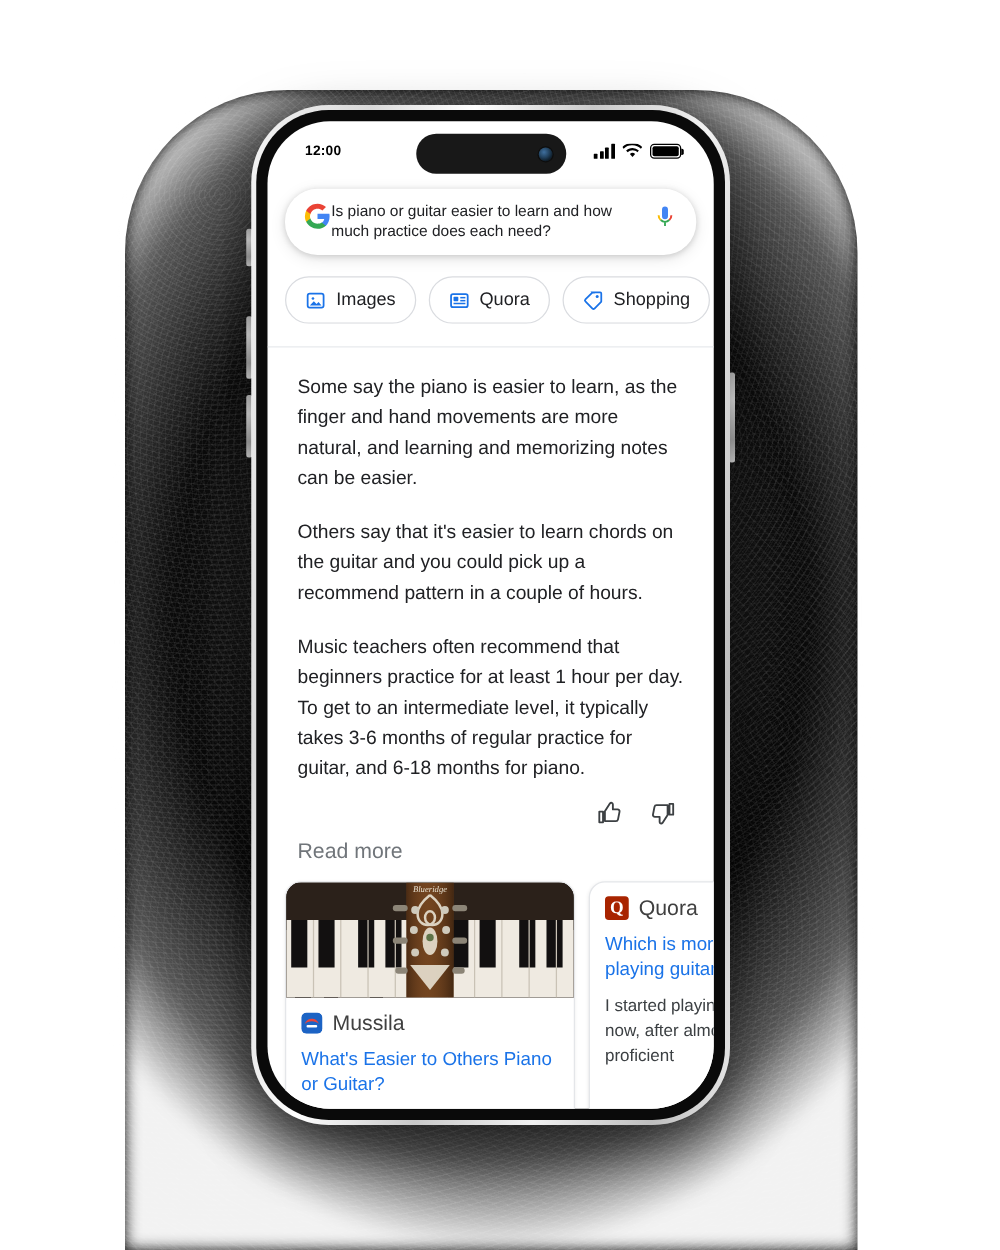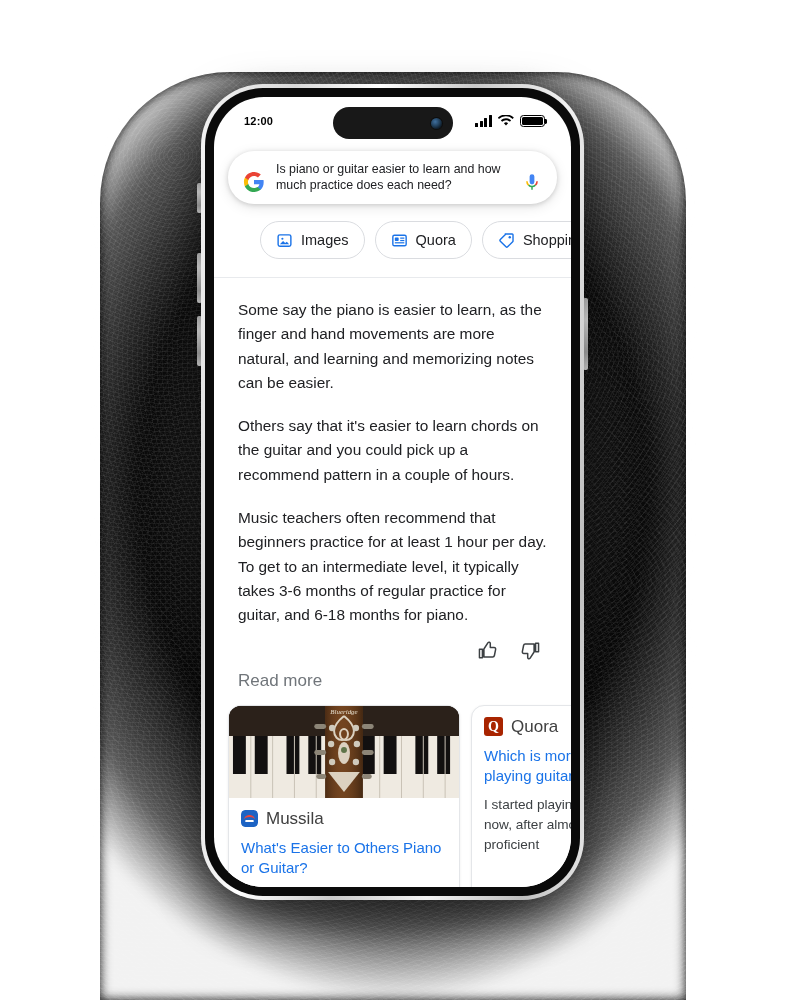--- a/index.html
+++ b/index.html
@@ -114,35 +114,35 @@
   }
   .battery::after{
     content:""; position:absolute; right:-3.4px; top:3.6px;
     width:2px; height:4.6px; background:#000; border-radius:0 1.4px 1.4px 0;
   }
   .battery span { display:block; width:100%; height:100%; background:#000; border-radius:1.6px; }
 
   
   .searchwrap { padding: 6px 14px 0; }
   .searchbar {
-    display: flex; align-items: flex-end; gap: 11px;
+    display: flex; align-items: flex-start; 
     background: #fff; border-radius: 26px;
     box-shadow: 0 1px 5px rgba(0,0,0,.16), 0 3px 13px rgba(0,0,0,.10);
     padding: 11px 14px 11px 15px;
     min-height: 52px;
   }
   .query { flex: 1; font-size: 12.4px; line-height: 15.5px; color: #202124; }
   .mic { width: 22px; height: 22px; flex: none; }
   .glogo { width: 22px; height: 22px; flex: none; }
 
   
   .chips {
     display: flex; gap: 10px;
     padding: 17px 0 0 14px;
-    overflow: hidden; white-space: nowrap; margin-left: 32px;
+    overflow: hidden; white-space: nowrap;
   }
   .chip {
     display: inline-flex; align-items: center; gap: 8px;
     flex: none;
     height: 38px; padding: 0 15px;
     border: 1px solid #dadce0; border-radius: 19px;
     background: #fff; font-size: 14.5px; color: #202124;
   }
   .chip svg { flex: none; }
 

